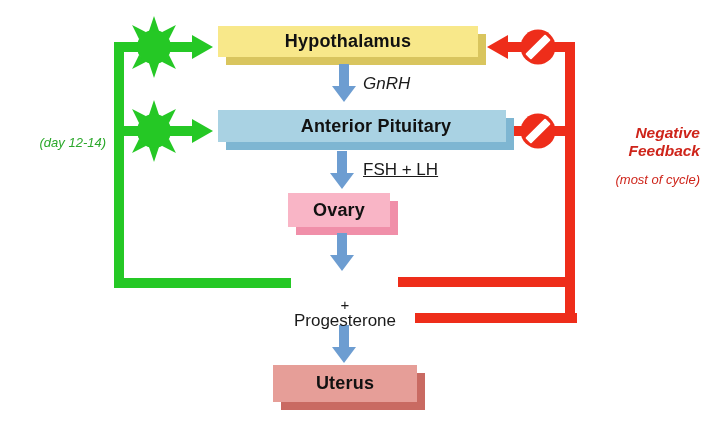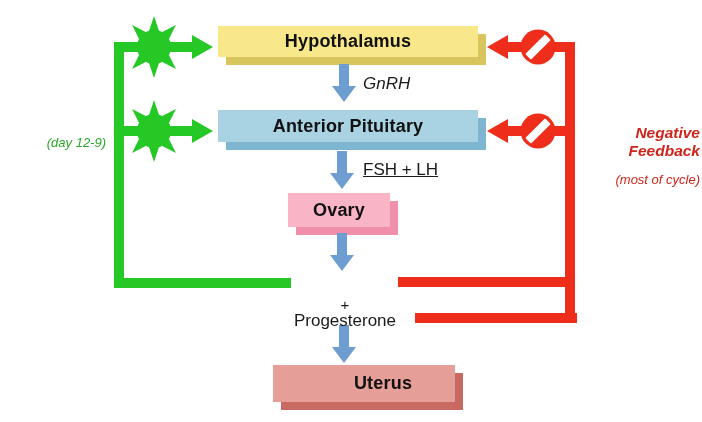--- a/index.html
+++ b/index.html
@@ -13,23 +13,23 @@
   body{font-family:"Liberation Sans","DejaVu Sans",sans-serif;}
   .canvas{
     position:relative;width:702px;height:422px;background:#ffffff;overflow:hidden;
   }
   
   .box{
     position:absolute;display:flex;align-items:center;justify-content:center;
     color:#111;font-weight:bold;font-size:18px;letter-spacing:.2px;
   }
   .box-hypothalamus{left:218px;top:26px;width:260px;height:31px;}
-  .box-pituitary{left:218px;top:110px;width:260px;height:32px;}
+  .box-pituitary{left:218px;top:110px;width:260px;height:32px;padding-left:28px;}
   .box-ovary{left:288px;top:193px;width:102px;height:34px;}
-  .box-uterus{left:273px;top:365px;width:144px;height:37px;padding-left:38px;}
+  .box-uterus{left:273px;top:365px;width:144px;height:37px;}
   
   .gline{position:absolute;background:var(--green);}
   .g-v{left:114px;top:42px;width:10px;height:246px;}
   .g-a1{left:114px;top:42px;width:78px;height:10px;}
   .g-a2{left:114px;top:126px;width:78px;height:10px;}
   .g-bottom{left:114px;top:278px;width:177px;height:10px;}
   .tri{position:absolute;width:0;height:0;}
   .tri-right{border-top:12px solid transparent;border-bottom:12px solid transparent;border-left:21px solid var(--green);}
   .tri-r1{left:192px;top:35px;}
   .tri-r2{left:192px;top:119px;}
@@ -159,20 +159,20 @@
     <rect x="8" y="0" width="10" height="23"></rect>
       <polygon points="1,22 25,22 13,38"></polygon>
   </svg>
 
   <div class="hlabel l-gnrh">GnRH</div>
   <div class="hlabel l-fsh">FSH + LH</div>
   <div class="midtext l-plus">+</div>
   <div class="midtext l-progesterone">Progesterone</div>
 
   <div class="fb fb-pos">
-    <div class="fb-sub">(day 12-9)</div>
+    <div class="fb-sub">(day 12-14)</div>
   </div>
   <div class="fb fb-neg">
     <div class="fb-title">Negative Feedback</div>
     <div class="fb-sub">(most of cycle)</div>
   </div>
 
 </div>
 
 </body></html>

